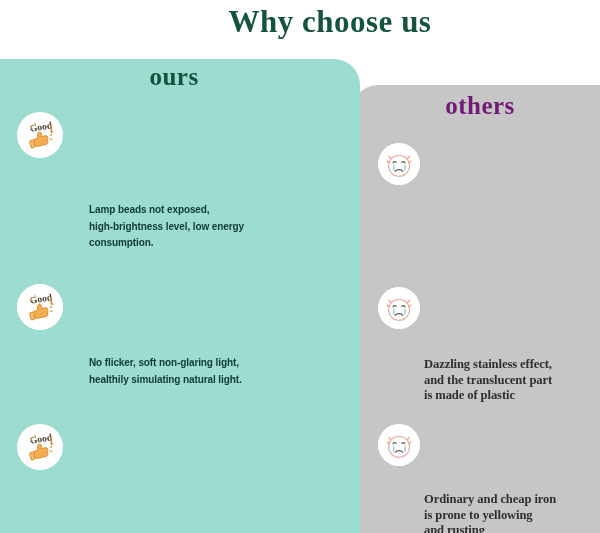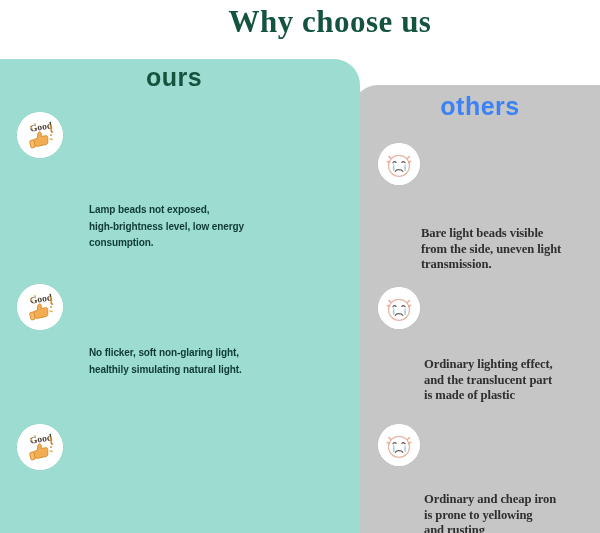--- a/index.html
+++ b/index.html
@@ -55,38 +55,38 @@
     top: 85px;
     width: 248px;
     height: 448px;
     background: #c6c6c6;
     border-top-left-radius: 26px;
     z-index: 1;
   }
 
   .col-title {
     position: absolute;
-    font-family: Liberation Sans, sans-serif;
+    font-family: Liberation Serif, serif;
     font-weight: bold;
     letter-spacing: 0.5px;
   }
   .col-title-ours {
     left: 0; top: 63px;
     width: 348px;
     text-align: center;
     font-size: 25px;
     color: #14543f;
     z-index: 6;
   }
   .col-title-others {
     left: 362px; top: 92px;
     width: 236px;
     text-align: center;
     font-size: 25px;
-    color: #3b82f6;
+    color: #701a75;
     z-index: 6;
   }
 
   
   .photo {
     position: absolute;
     background: #ffffff;
     border: 3px solid #ffffff;
     box-sizing: border-box;
     overflow: hidden;
@@ -426,21 +426,21 @@
         <div class="coil c3"></div>
         <div class="coil c4"></div>
         <div class="warm"></div>
       </div>
       <div class="card">
           <div class="slot2"></div>
         </div>
     </div>
   </div>
 
-  <div class="caption" style="left:89px; top:345px; width:262px;">No flicker, soft non-glaring light,
+  <div class="caption" style="left:89px; top:355px; width:262px;">No flicker, soft non-glaring light,
 healthily simulating natural light.</div>
 
   <div class="badge" style="left:17px; top:424px;">
     <svg viewBox="0 0 46 46">
       <circle cx="23" cy="23" r="23" fill="#ffffff"></circle>
       <g transform="rotate(-12 23 25)">
         <path d="M15 28c0-1 .6-1.7 1.5-1.8l3.6-.4 1.5-4.4c.4-1.1 1.3-1.7 2.2-1.4.9.3 1.3 1.2 1.1 2.2l-.6 2.6 4.4.1c1.2 0 2 .9 1.8 2l-1 5c-.2 1-1.1 1.7-2.2 1.7h-8.9c-1 0-1.8-.6-2-1.5L15 28z" fill="#f2ad52" stroke="#d98c2a" stroke-width="0.9" stroke-linejoin="round"></path>
         <rect x="12" y="26.4" width="4.2" height="7.6" rx="1.2" fill="#f6bd6e" stroke="#d98c2a" stroke-width="0.9"></rect>
       </g>
       <text x="24.5" y="18" font-family="Liberation Serif, serif" font-size="9.5" font-weight="bold" fill="#4a4336" text-anchor="middle" transform="rotate(-9 24.5 18)">Good</text>
@@ -486,23 +486,20 @@
     </svg>
   </div>
 
   <div class="photo" style="left:428px; top:143px; width:160px; height:76px;">
     <div class="img art-beads">
       <div class="halo"></div>
       <div class="strip"></div>
     </div>
   </div>
 
-  <div class="caption caption-others" style="left:421px; top:226px; width:175px;">Bare light beads visible
-from the side, uneven light
-transmission.</div>
 
   <div class="badge" style="left:378px; top:287px; width:42px; height:42px;">
     <svg viewBox="0 0 46 46">
       <circle cx="23" cy="23" r="23" fill="#ffffff"></circle>
       <circle cx="23" cy="25" r="11.5" fill="none" stroke="#e6b8a8" stroke-width="1.4"></circle>
       <path d="M16.5 21.5c.8-1.2 2.2-1.4 3.2-.5M26.3 21c1-.9 2.4-.7 3.2.5" stroke="#6d5a52" stroke-width="1.5" fill="none" stroke-linecap="round"></path>
       <path d="M19 31c1.2-2.4 6.8-2.4 8 0" stroke="#6d5a52" stroke-width="1.5" fill="none" stroke-linecap="round"></path>
       <path d="M16.8 23.5c-.6 2.4-.7 4.6-.3 6.6.2.9 1.3.9 1.5 0 .4-2 .3-4.2-.3-6.6-.2-.7-.8-.7-.9 0z" fill="#9ccfe8"></path>
       <path d="M29.2 23.5c-.6 2.4-.7 4.6-.3 6.6.2.9 1.3.9 1.5 0 .4-2 .3-4.2-.3-6.6-.2-.7-.8-.7-.9 0z" fill="#9ccfe8"></path>
       <path d="M10 20l2.6 1.4M12 14.8l2 2M34.5 14.8l-2 2M36 20l-2.6 1.4" stroke="#e9a58e" stroke-width="1.5" stroke-linecap="round" fill="none"></path>
@@ -520,21 +517,21 @@
       <div class="room">
           <div class="shelf"></div>
           <div class="sofa"></div>
         </div>
       <div class="pcb">
           <div class="chips"></div>
         </div>
     </div>
   </div>
 
-  <div class="caption caption-others" style="left:424px; top:357px; width:175px;">Ordinary lighting effect,
+  <div class="caption caption-others" style="left:424px; top:357px; width:175px;">Dazzling stainless effect,
 and the translucent part
 is made of plastic</div>
 
   <div class="badge" style="left:378px; top:424px; width:42px; height:42px;">
     <svg viewBox="0 0 46 46">
       <circle cx="23" cy="23" r="23" fill="#ffffff"></circle>
       <circle cx="23" cy="25" r="11.5" fill="none" stroke="#e6b8a8" stroke-width="1.4"></circle>
       <path d="M16.5 21.5c.8-1.2 2.2-1.4 3.2-.5M26.3 21c1-.9 2.4-.7 3.2.5" stroke="#6d5a52" stroke-width="1.5" fill="none" stroke-linecap="round"></path>
       <path d="M19 31c1.2-2.4 6.8-2.4 8 0" stroke="#6d5a52" stroke-width="1.5" fill="none" stroke-linecap="round"></path>
       <path d="M16.8 23.5c-.6 2.4-.7 4.6-.3 6.6.2.9 1.3.9 1.5 0 .4-2 .3-4.2-.3-6.6-.2-.7-.8-.7-.9 0z" fill="#9ccfe8"></path>

